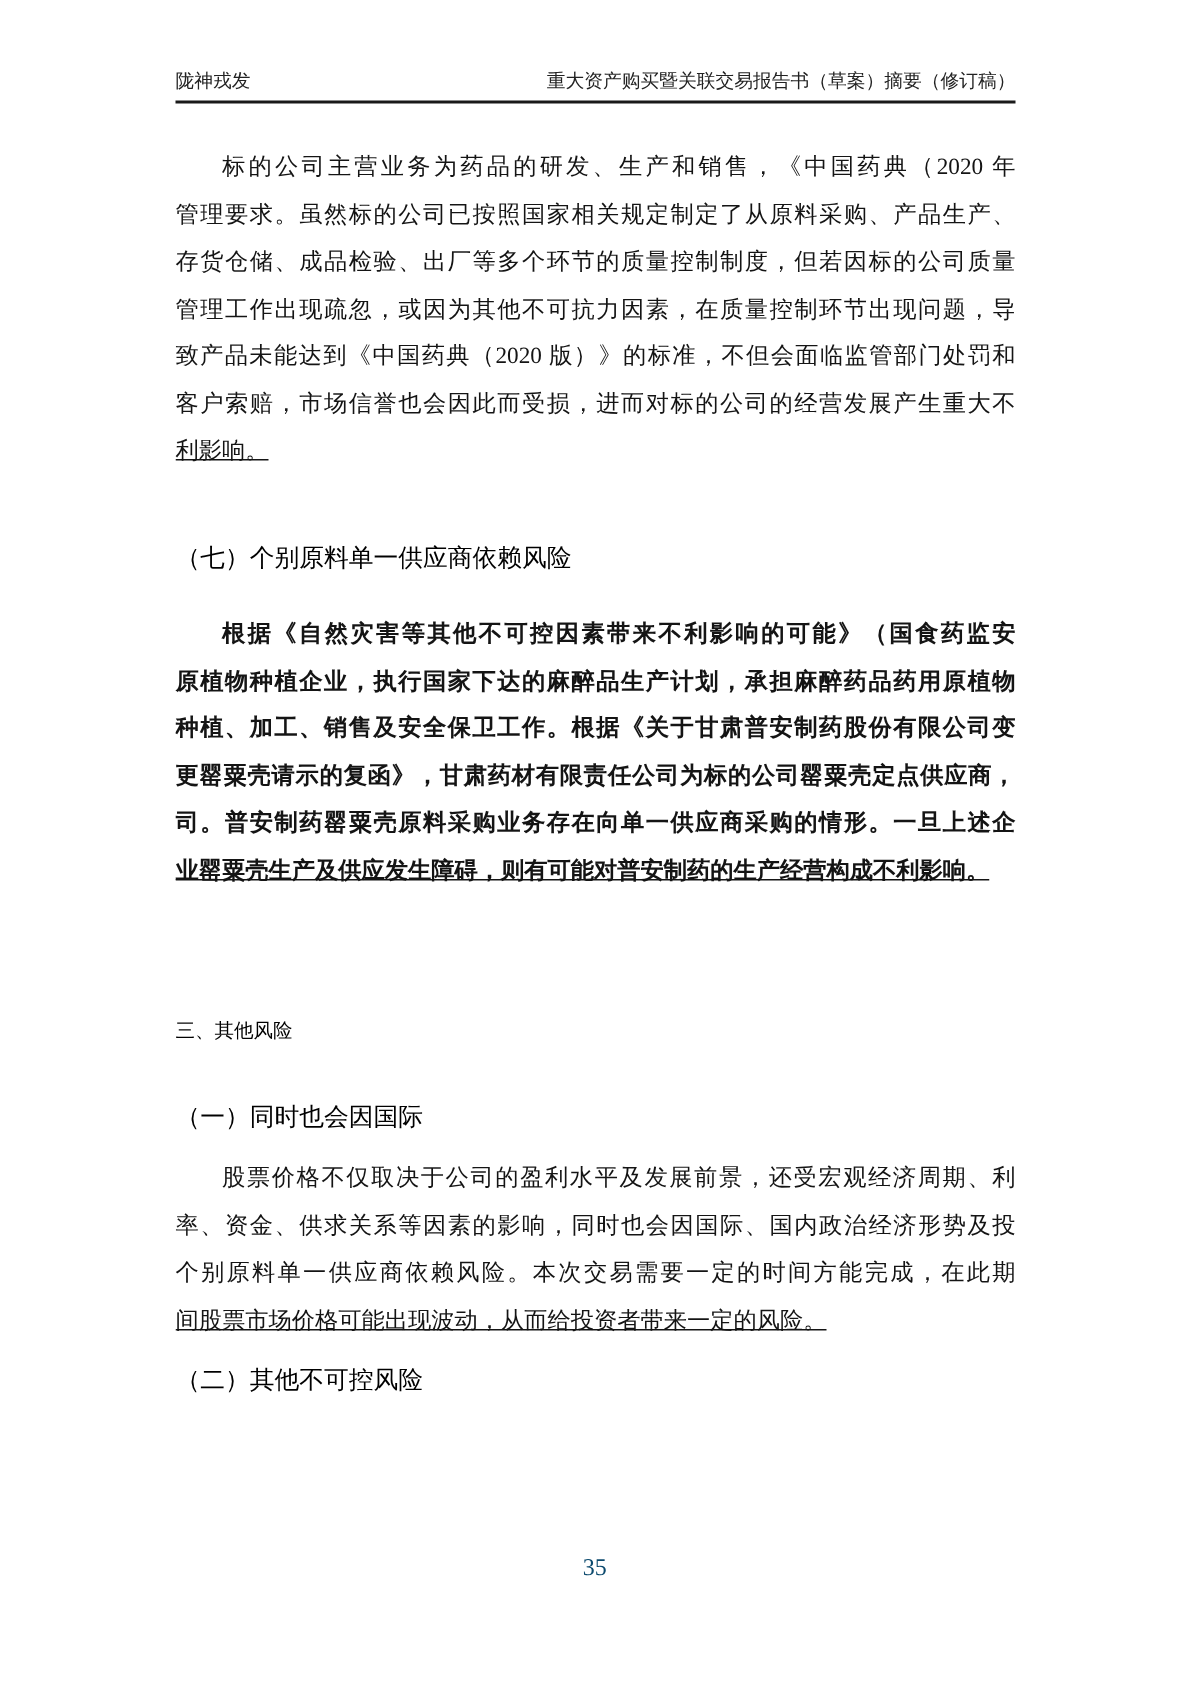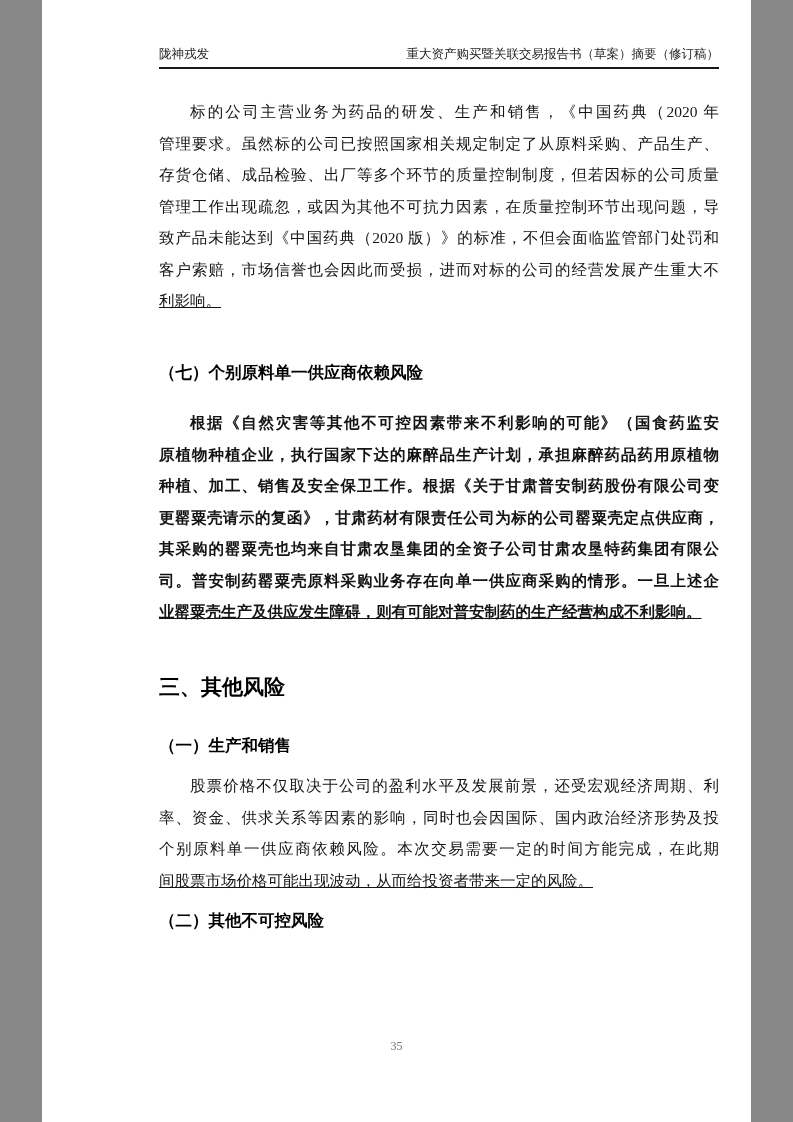--- a/index.html
+++ b/index.html
@@ -1,19 +1,19 @@
 <!DOCTYPE html>
 <html><head>
 <meta charset="utf-8">
 <style>
   * { margin: 0; padding: 0; box-sizing: border-box; }
   html, body { background: #888; }
   .page {
     position: relative;
-    width: 709px;
+    width: 793px;
     height: 1122px;
     margin: 0 auto;
     background: #ffffff;
     font-family: "Liberation Serif", "DejaVu Serif", serif;
     color: #141414;
     overflow: hidden;
   }
   
   .header {
     position: absolute;
@@ -45,36 +45,36 @@
   }
   .para .line-first { text-indent: 31px; }
   .para .line-last { text-align-last: left; text-decoration: underline; }
   .bold-para .line { font-weight: bold; }
   
   .main-heading, .sub-heading {
     position: absolute;
     left: 117px;
     width: 560px;
     font-family: "Liberation Sans", "DejaVu Sans", sans-serif;
-    font-weight: bold;
+    font-weight: normal;
     color: #000;
     white-space: nowrap;
   }
-  .main-heading { font-size: 21px; line-height: 30px; }
+  .main-heading { font-size: 13px; line-height: 30px; }
   .sub-heading  { font-size: 16.5px; line-height: 26px; }
   
   .footer {
     position: absolute;
     top: 1038px;
     left: 0;
     width: 100%;
     text-align: center;
-    font-size: 12px;
+    font-size: 16px;
     line-height: 16px;
-    color: #737373;
+    color: #0c4a6e;
   }
 </style>
 </head>
 <body>
 
 <div class="page">
 
   <div class="header">
     <span>陇神戎发</span>
     <span>重大资产购买暨关联交易报告书（草案）摘要（修订稿）</span>
@@ -90,28 +90,27 @@
       <div class="line line-last">利影响。</div>
     </div>
 
   <div class="sub-heading" style="top:359px">（七）个别原料单一供应商依赖风险</div>
 
   <div class="para bold-para" style="top:407px">
       <div class="line line-first">根据《自然灾害等其他不可控因素带来不利影响的可能》（国食药监安</div>
       <div class="line">原植物种植企业，执行国家下达的麻醉品生产计划，承担麻醉药品药用原植物</div>
       <div class="line">种植、加工、销售及安全保卫工作。根据《关于甘肃普安制药股份有限公司变</div>
       <div class="line">更罂粟壳请示的复函》，甘肃药材有限责任公司为标的公司罂粟壳定点供应商，</div>
-      <div class="line">其采购的罂粟壳也均来自甘肃农垦集团的全资子公司甘肃农垦特药集团有限公</div>
       <div class="line">司。普安制药罂粟壳原料采购业务存在向单一供应商采购的情形。一旦上述企</div>
       <div class="line line-last">业罂粟壳生产及供应发生障碍，则有可能对普安制药的生产经营构成不利影响。</div>
     </div>
 
   <div class="main-heading" style="top:672px">三、其他风险</div>
 
-  <div class="sub-heading" style="top:732px">（一）生产和销售</div>
+  <div class="sub-heading" style="top:732px">（一）同时也会因国际</div>
 
   <div class="para body-para" style="top:770px">
       <div class="line line-first">股票价格不仅取决于公司的盈利水平及发展前景，还受宏观经济周期、利</div>
       <div class="line">率、资金、供求关系等因素的影响，同时也会因国际、国内政治经济形势及投</div>
       <div class="line">个别原料单一供应商依赖风险。本次交易需要一定的时间方能完成，在此期</div>
       <div class="line line-last">间股票市场价格可能出现波动，从而给投资者带来一定的风险。</div>
     </div>
 
   <div class="sub-heading" style="top:907px">（二）其他不可控风险</div>
 

